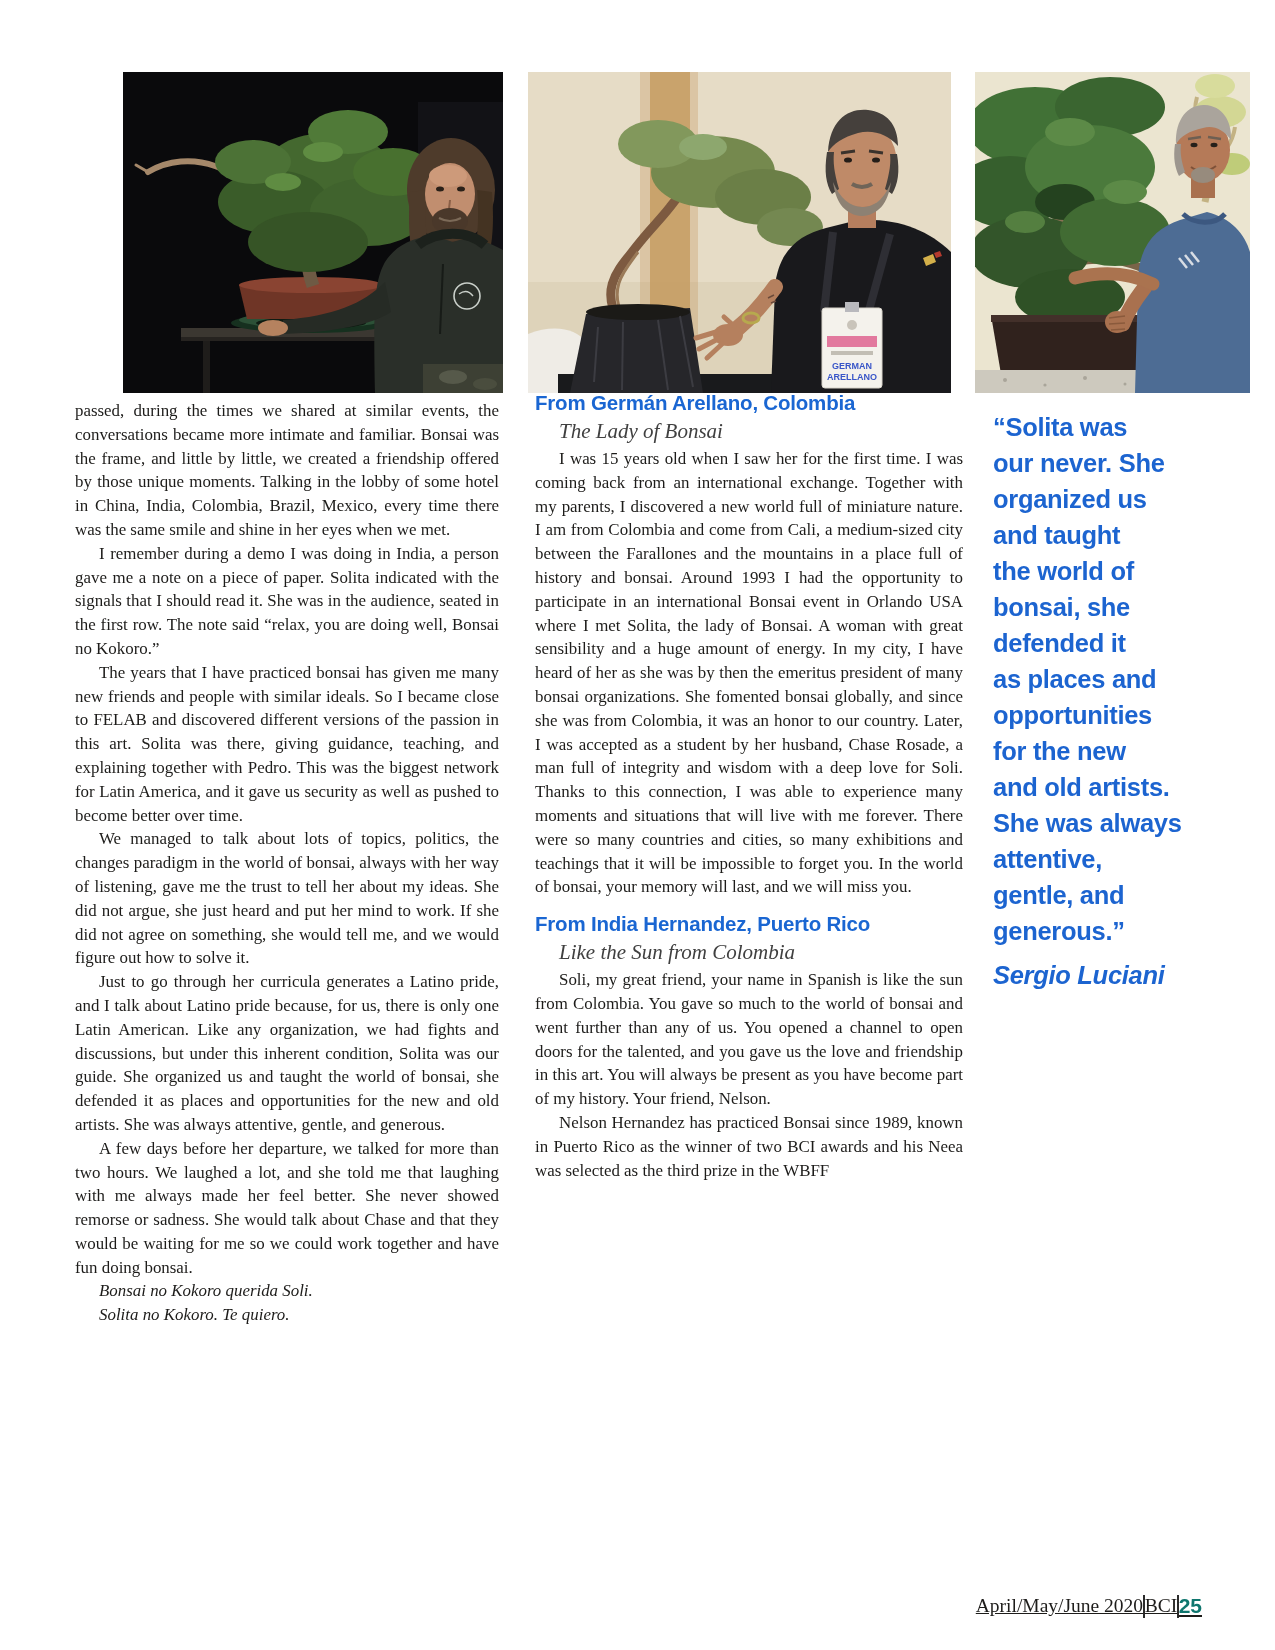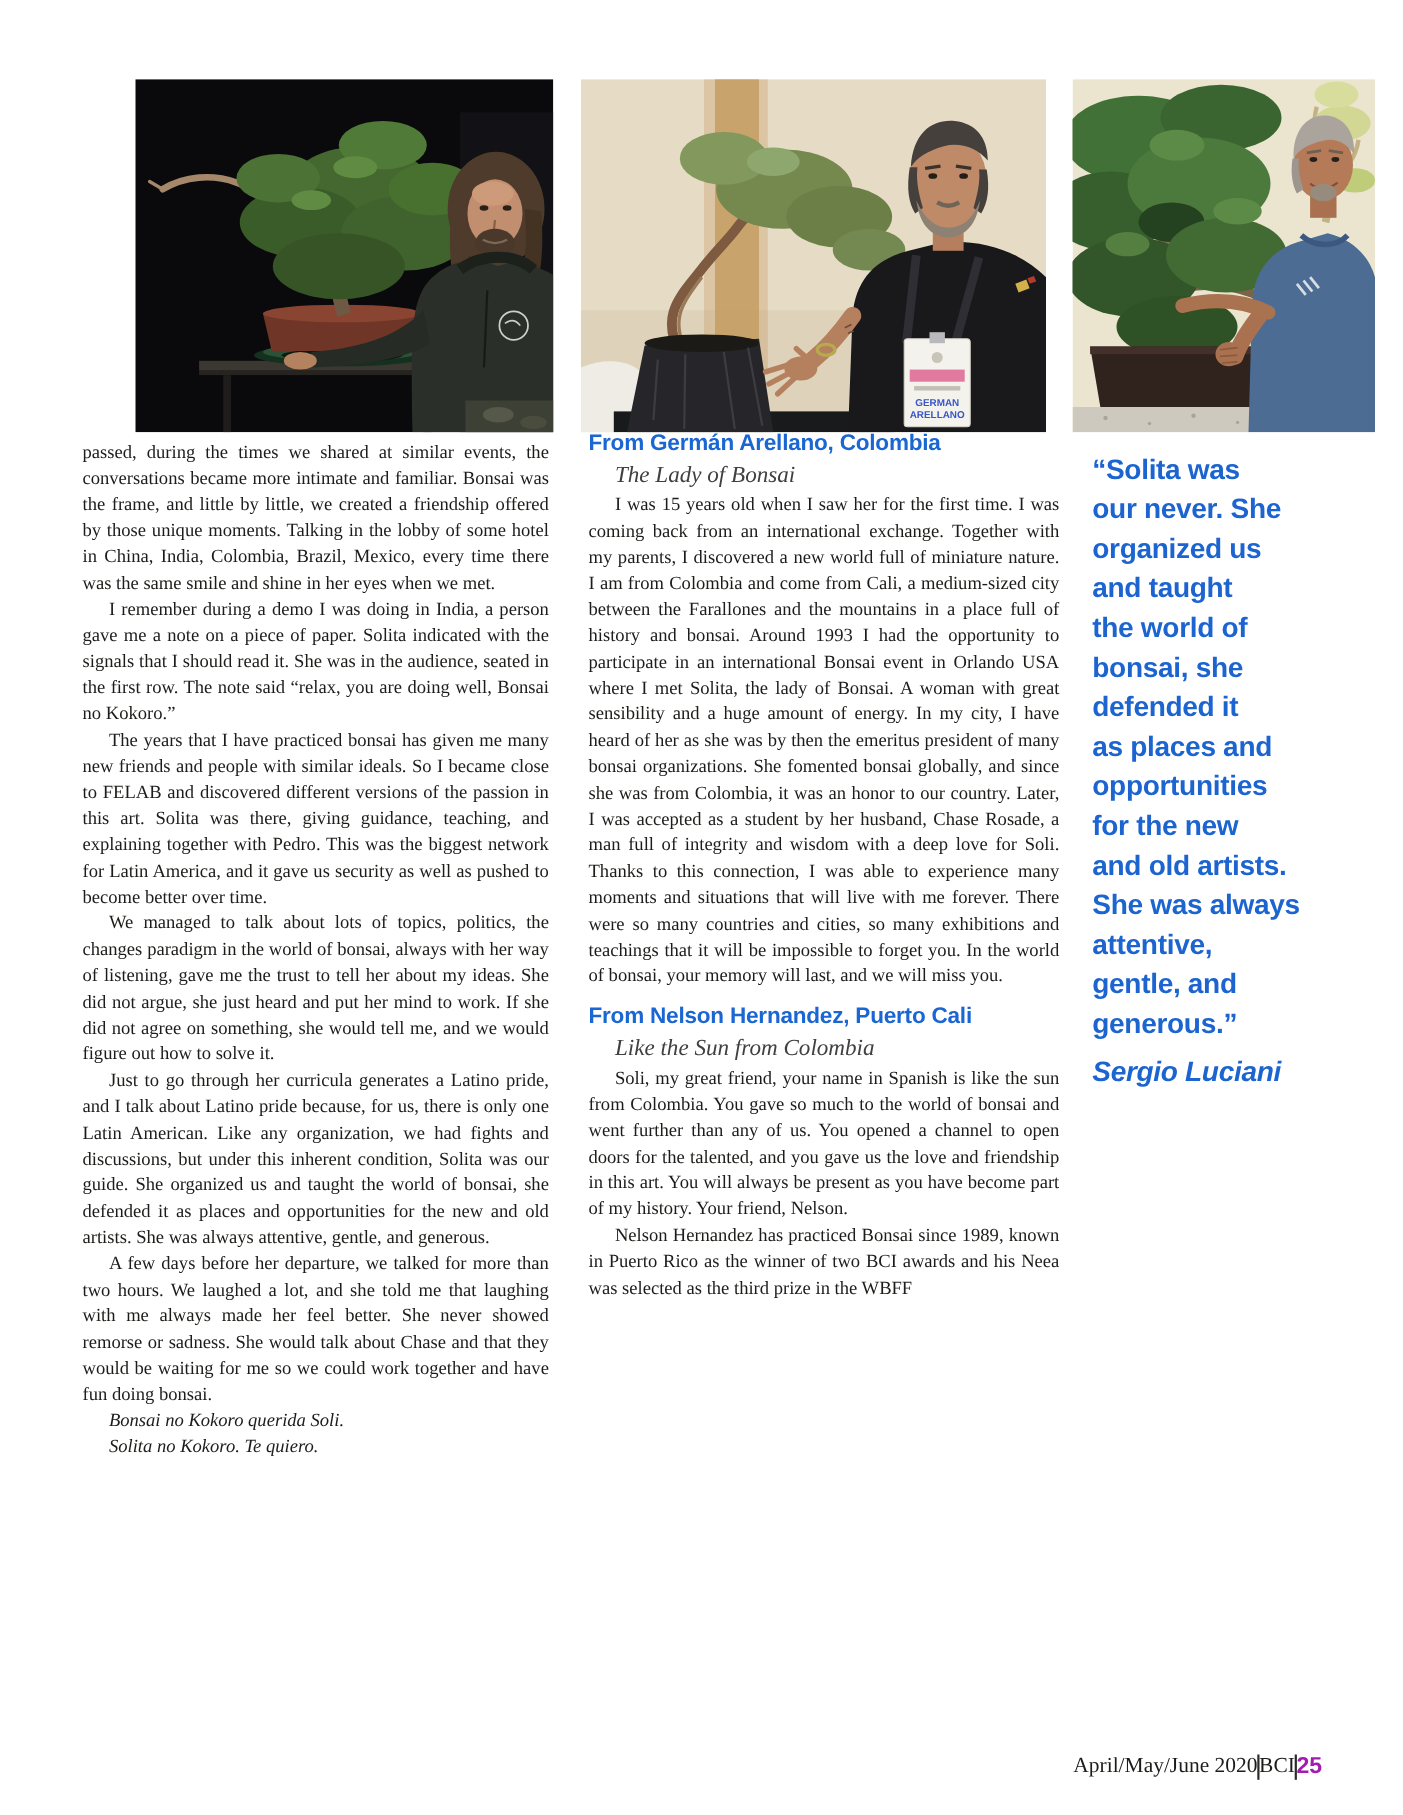--- a/index.html
+++ b/index.html
@@ -30,23 +30,23 @@
            font-size:19.5px;line-height:25.5px;margin-top:17px;text-align:left !important;}
 
   
   .pullquote{position:absolute;left:993px;top:409px;width:218px;
              font-family:"Liberation Sans", sans-serif;font-weight:700;color:#1c64d0;
              font-size:25.5px;line-height:36px;letter-spacing:-0.3px;}
   .pq-attr{margin-top:8px;font-style:italic;}
 
   
   .footer{position:absolute;top:1594px;right:73px;display:flex;align-items:center;
-          font-size:19.5px;color:#1d1c1a;}
+          font-size:19.5px;color:#1d1c1a;text-decoration:underline;}
   .sep{display:inline-block;width:1.5px;height:23px;background:#2b2b2b;}
-  .pagenum{font-family:"Liberation Sans", sans-serif;font-weight:700;color:#a21caf;font-size:21px;}
+  .pagenum{font-family:"Liberation Sans", sans-serif;font-weight:700;color:#0f766e;font-size:21px;}
 </style>
 </head>
 <body>
 
 <div class="page">
 
   <figure class="photo photo-1">
     <svg viewBox="0 0 380 321">
       <rect width="380" height="321" fill="#0a0a0c"></rect>
       <rect x="295" y="30" width="85" height="291" fill="#121216"></rect>
@@ -230,21 +230,21 @@
     <p class="indent">A few days before her departure, we talked for more than two hours. We laughed a lot, and she told me that laughing with me always made her feel better. She never showed remorse or sadness. She would talk about Chase and that they would be waiting for me so we could work together and have fun doing bonsai.</p>
     <p class="ital">Bonsai no Kokoro querida Soli.</p>
     <p class="ital">Solita no Kokoro. Te quiero.</p>
   </section>
 
   <section class="col col2">
     <h3>From Germán Arellano, Colombia</h3>
     <h4>The Lady of Bonsai</h4>
     <p class="indent">I was 15 years old when I saw her for the first time. I was coming back from an international exchange. Together with my parents, I discovered a new world full of miniature nature. I am from Colombia and come from Cali, a medium-sized city between the Farallones and the mountains in a place full of history and bonsai. Around 1993 I had the opportunity to participate in an international Bonsai event in Orlando USA where I met Solita, the lady of Bonsai. A woman with great sensibility and a huge amount of energy. In my city, I have heard of her as she was by then the emeritus president of many bonsai organizations. She fomented bonsai globally, and since she was from Colombia, it was an honor to our country. Later, I was accepted as a student by her husband, Chase Rosade, a man full of integrity and wisdom with a deep love for Soli. Thanks to this connection, I was able to experience many moments and situations that will live with me forever. There were so many countries and cities, so many exhibitions and teachings that it will be impossible to forget you. In the world of bonsai, your memory will last, and we will miss you.</p>
 
-    <h3 class="second">From Nelson Hernandez, Puerto Cali</h3>
+    <h3 class="second">From India Hernandez, Puerto Rico</h3>
     <h4>Like the Sun from Colombia</h4>
     <p class="indent">Soli, my great friend, your name in Spanish is like the sun from Colombia. You gave so much to the world of bonsai and went further than any of us. You opened a channel to open doors for the talented, and you gave us the love and friendship in this art. You will always be present as you have become part of my history. Your friend, Nelson.</p>
     <p class="indent">Nelson Hernandez has practiced Bonsai since 1989, known in Puerto Rico as the winner of two BCI awards and his Neea was selected as the third prize in the WBFF</p>
 
   </section>
 
   <aside class="pullquote">
     <div class="pq-line">“Solita was</div>
     <div class="pq-line">our never. She</div>
     <div class="pq-line">organized us</div>

